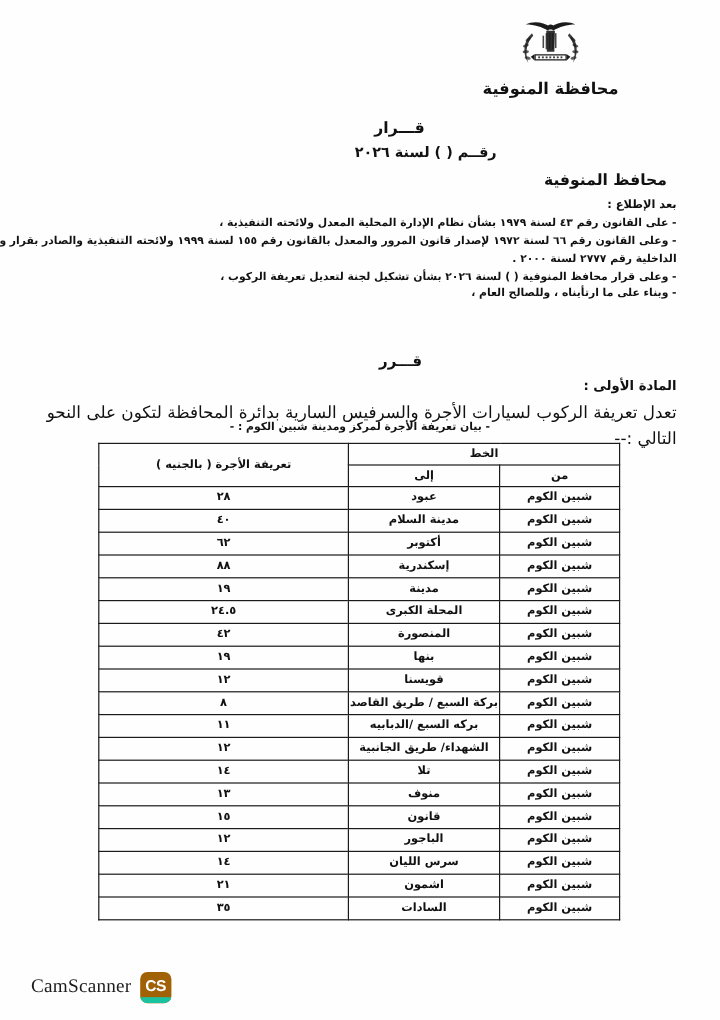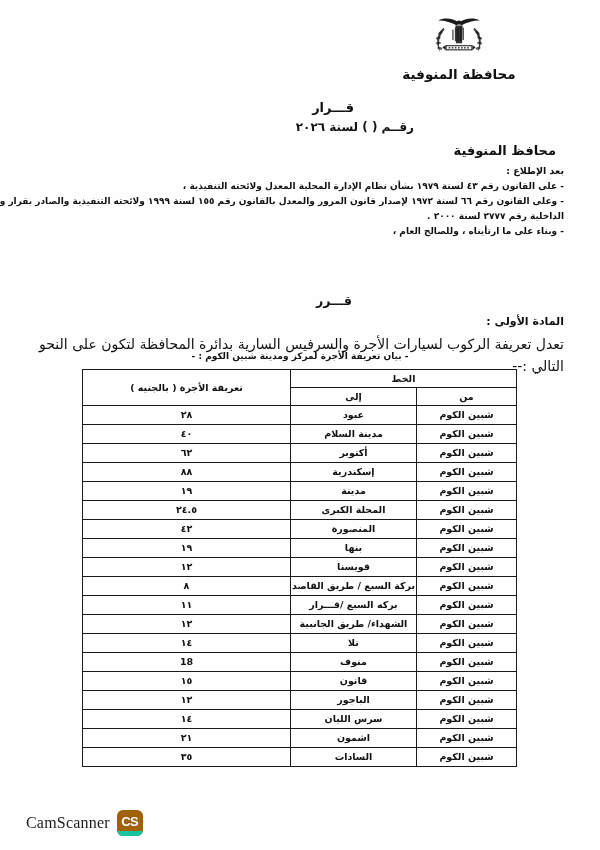--- a/index.html
+++ b/index.html
@@ -273,20 +273,21 @@
 
   <div class="decree-word">قـــرار</div>
   <div class="decree-number">رقــم (          ) لسنة ٢٠٢٦</div>
   <div class="governor-line">محافظ المنوفية</div>
 
   <div class="preamble">
     <div class="intro">بعد الإطلاع :</div>
     <div class="clause">- على القانون رقم ٤٣ لسنة ١٩٧٩ بشأن نظام الإدارة المحلية المعدل ولائحته التنفيذية ،</div>
     <div class="clause">- وعلى القانون رقم ٦٦ لسنة ١٩٧٢ لإصدار قانون المرور والمعدل بالقانون رقم ١٥٥ لسنة ١٩٩٩ ولائحته التنفيذية والصادر بقرار وزارة</div>
     <div class="clause">الداخلية رقم ٢٧٧٧ لسنة ٢٠٠٠ .</div>
+    <div class="clause">- وعلى قرار محافظ المنوفية (          ) لسنة ٢٠٢٦ بشأن تشكيل لجنة لتعديل تعريفة الركوب ،</div>
     <div class="clause">- وبناء على ما ارتأيناه ، وللصالح العام ،</div>
   </div>
 
   <div class="decided">قـــرر</div>
   <div class="article-one">المادة الأولى :</div>
   <div class="article-body">تعدل تعريفة الركوب لسيارات الأجرة والسرفيس السارية بدائرة المحافظة لتكون على النحو التالي :--</div>
   <div class="article-sub">- بيان تعريفة الأجرة لمركز ومدينة شبين الكوم : -</div>
 
   <div class="fare-table-wrap">
     <table class="fare">
@@ -351,37 +352,37 @@
             <td>قويسنا</td>
             <td>١٢</td>
           </tr>
           <tr>
             <td>شبين الكوم</td>
             <td>بركة السبع / طريق القاصد</td>
             <td>٨</td>
           </tr>
           <tr>
             <td>شبين الكوم</td>
-            <td>بركه السبع /قـــرار</td>
+            <td>بركه السبع /الدبابيه</td>
             <td>١١</td>
           </tr>
           <tr>
             <td>شبين الكوم</td>
             <td>الشهداء/ طريق الجانبية</td>
             <td>١٢</td>
           </tr>
           <tr>
             <td>شبين الكوم</td>
             <td>تلا</td>
             <td>١٤</td>
           </tr>
           <tr>
             <td>شبين الكوم</td>
             <td>منوف</td>
-            <td>18</td>
+            <td>١٣</td>
           </tr>
           <tr>
             <td>شبين الكوم</td>
             <td>قانون</td>
             <td>١٥</td>
           </tr>
           <tr>
             <td>شبين الكوم</td>
             <td>الباجور</td>
             <td>١٢</td>

